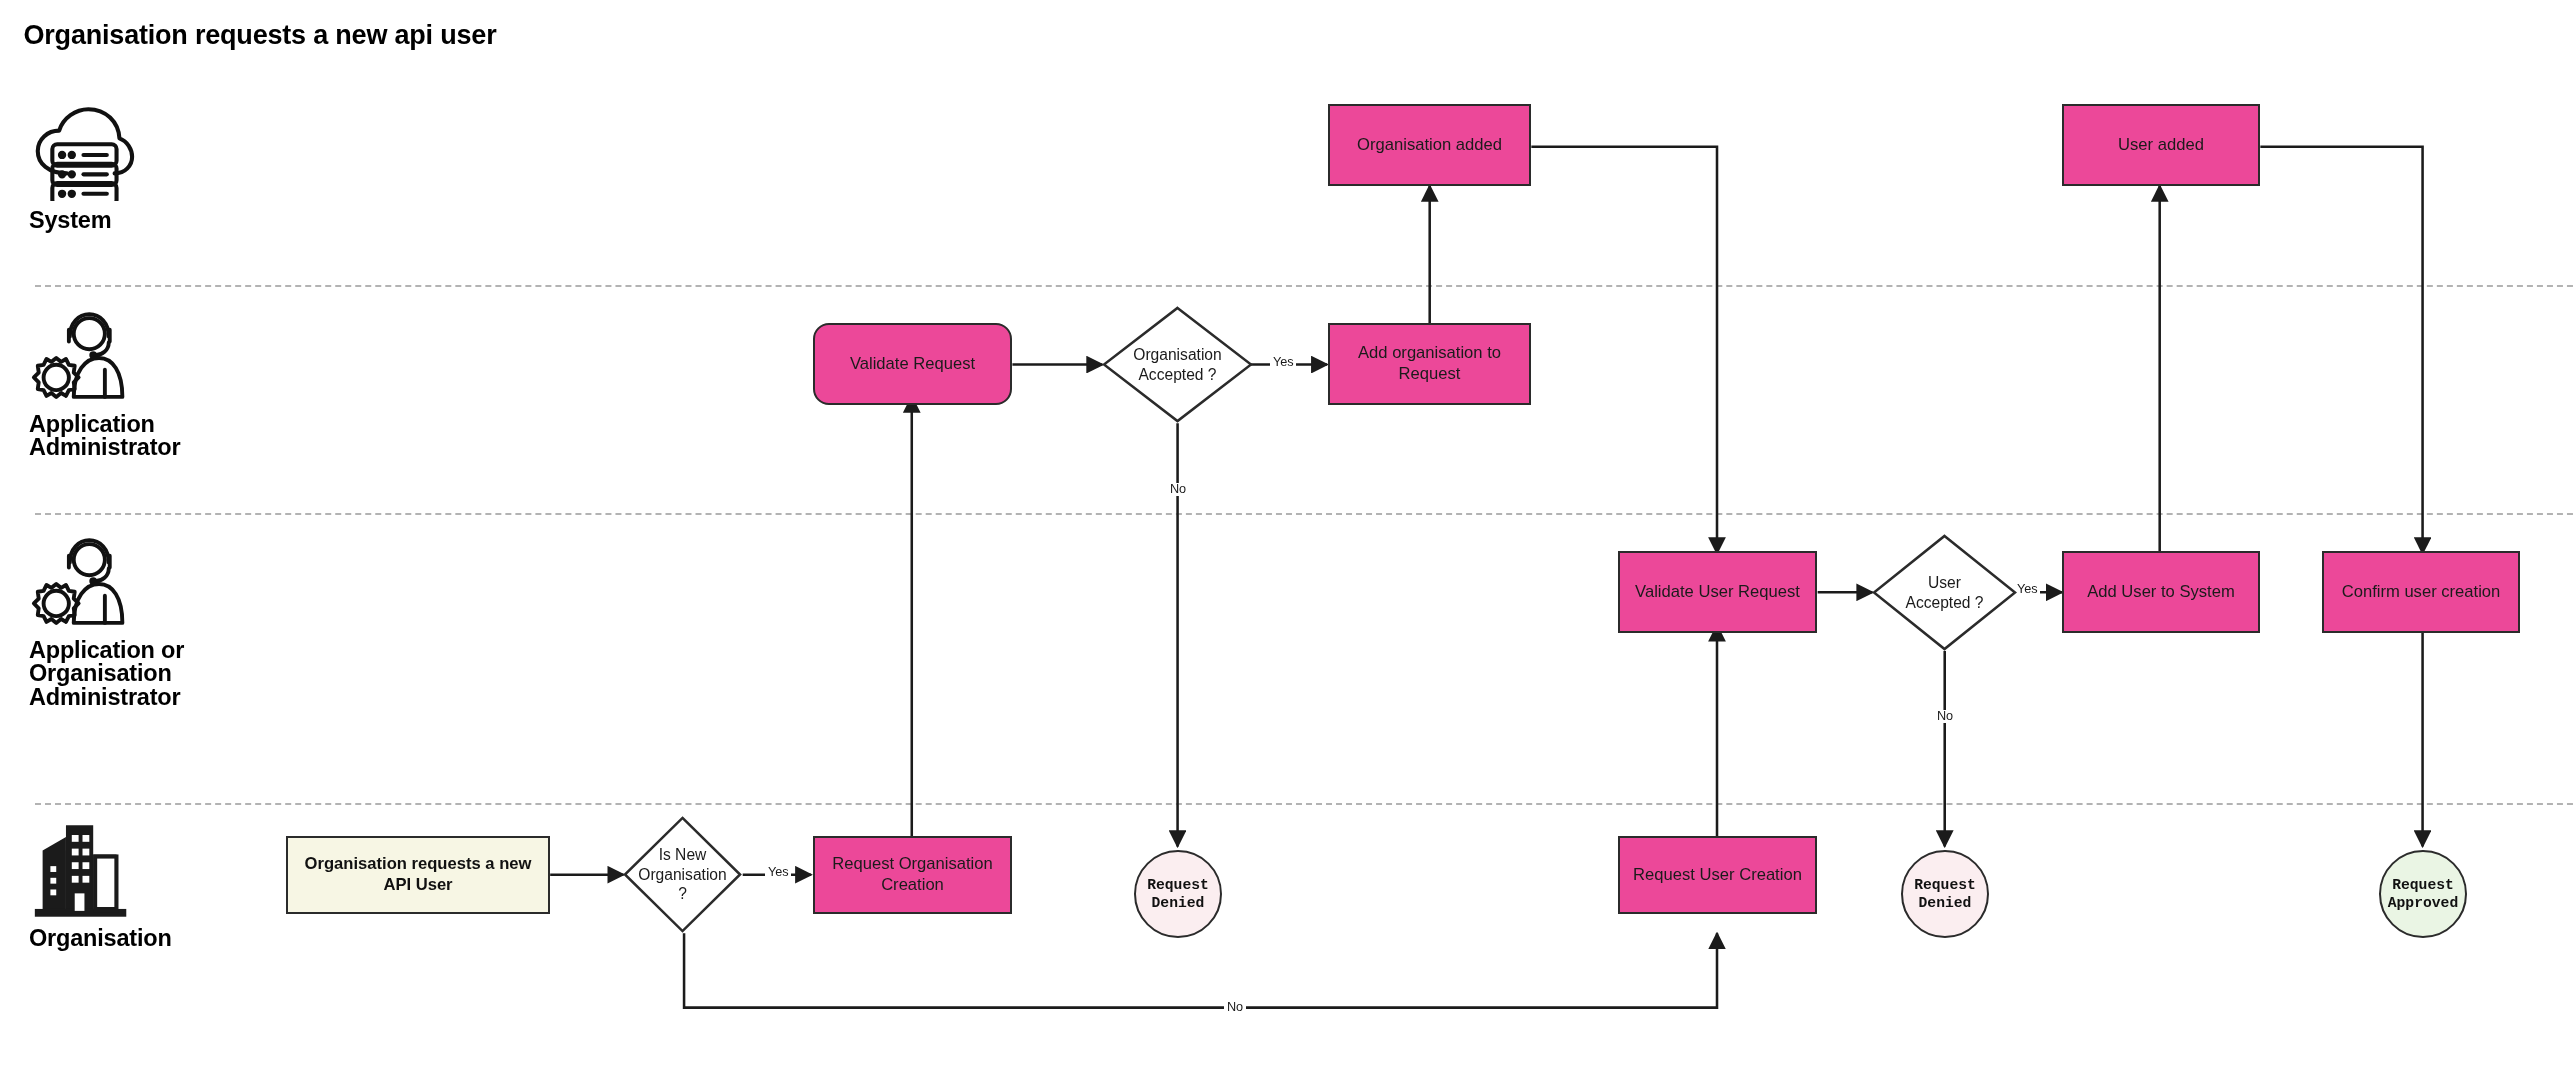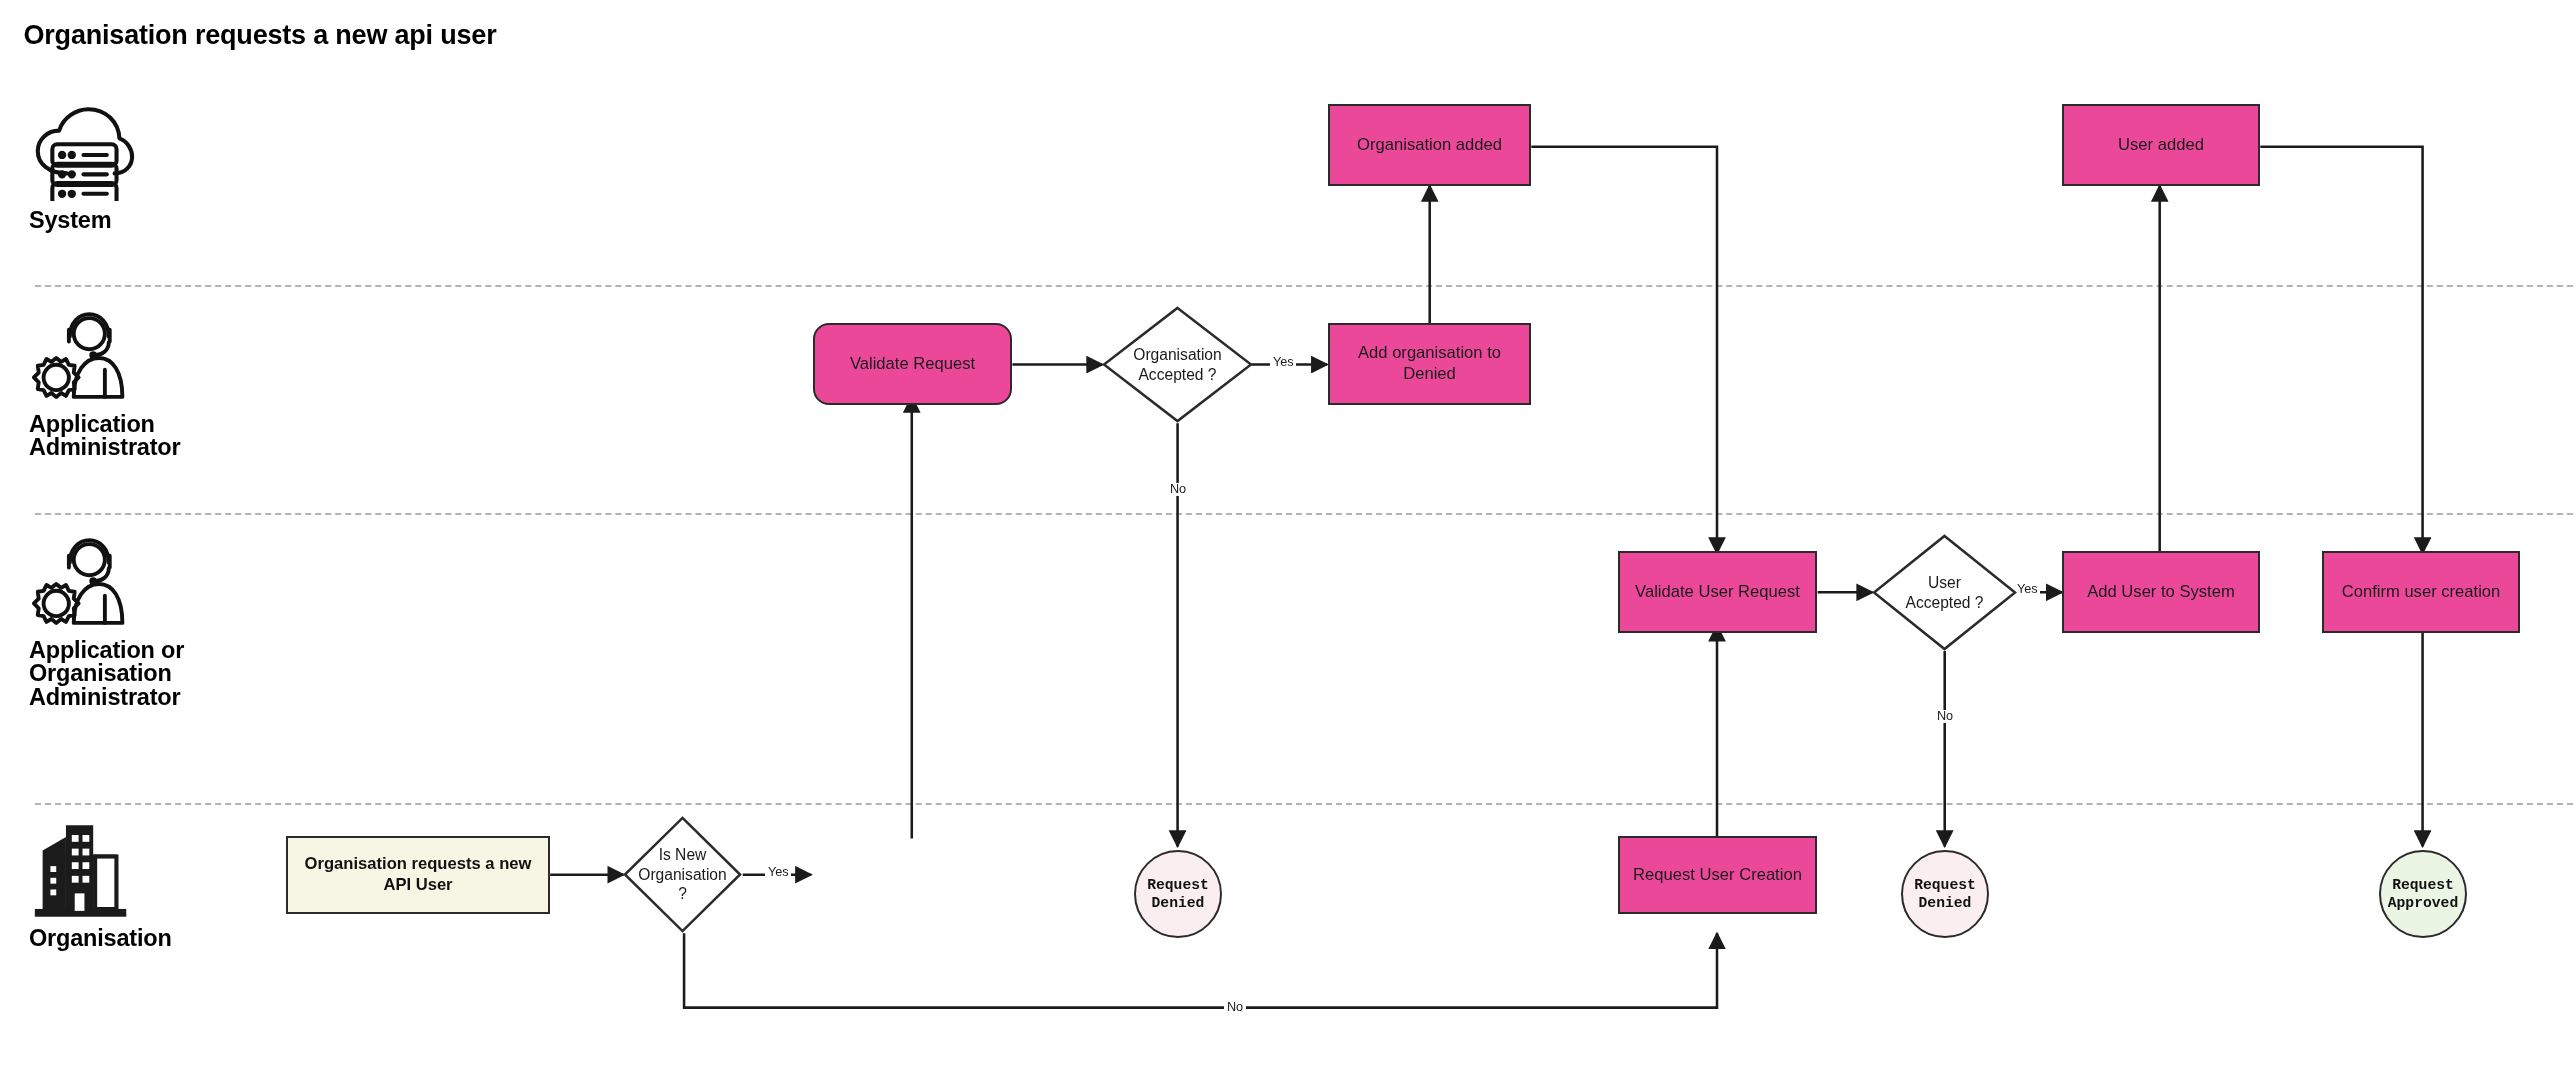--- a/index.html
+++ b/index.html
@@ -304,21 +304,21 @@
     <svg class="dia-shape" viewBox="0 0 155 120" preserveAspectRatio="none">
       <polygon points="77.5,2 153,60 77.5,118 2,60" fill="#ffffff" stroke="#2b2b2b" stroke-width="2.6"></polygon>
     </svg>
     <div class="dia-text">
       <div>Organisation</div>
       <div>Accepted ?</div>
     </div>
   </div>
 
   <div class="node node-process" style="left:1328px; top:323px; width:203px; height:82px;">
-    <span>Add organisation to Denied</span>
+    <span>Add organisation to Request</span>
   </div>
 
   <div class="node node-process" style="left:1618px; top:551px; width:199px; height:82px;">
     <span>Validate User Request</span>
   </div>
 
   <div class="node node-decision" style="left:1872px; top:534px; width:145px; height:117px;">
     <svg class="dia-shape" viewBox="0 0 148 120" preserveAspectRatio="none">
       <polygon points="74,2 146,60 74,118 2,60" fill="#ffffff" stroke="#2b2b2b" stroke-width="2.6"></polygon>
     </svg>
@@ -344,20 +344,26 @@
     <svg class="dia-shape" viewBox="0 0 122 120" preserveAspectRatio="none">
       <polygon points="61,2 120,60 61,118 2,60" fill="#ffffff" stroke="#2b2b2b" stroke-width="2.6"></polygon>
     </svg>
     <div class="dia-text">
       <div>Is New</div>
       <div>Organisation</div>
       <div>?</div>
     </div>
   </div>
 
+  <div class="node node-process" style="left:813px; top:836px; width:199px; height:78px;">
+    <div>
+      <div>Request Organisation</div>
+      <div>Creation</div>
+    </div>
+  </div>
 
   <div class="node node-end denied" style="left:1134px; top:850px; width:88px; height:88px;">
     <div>
       <div>Request</div>
       <div>Denied</div>
     </div>
   </div>
 
   <div class="node node-process" style="left:1618px; top:836px; width:199px; height:78px;">
     <span>Request User Creation</span>

